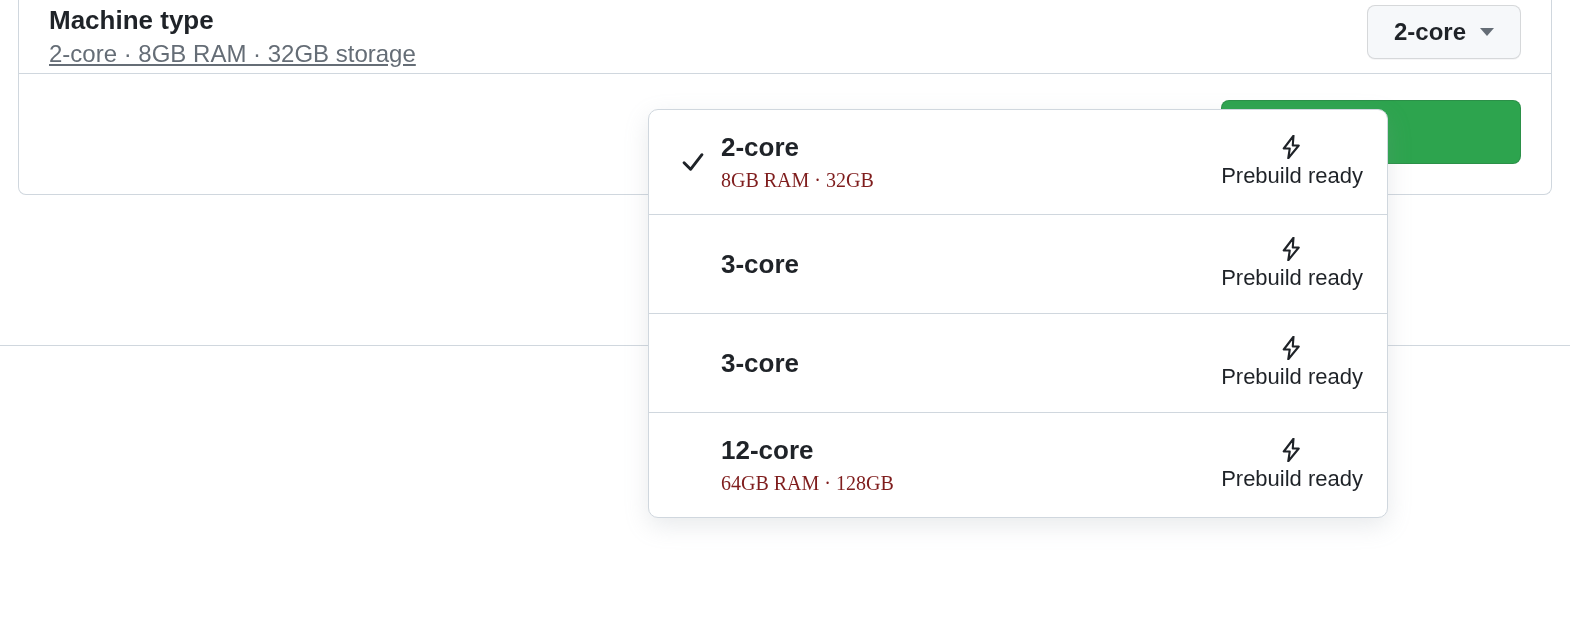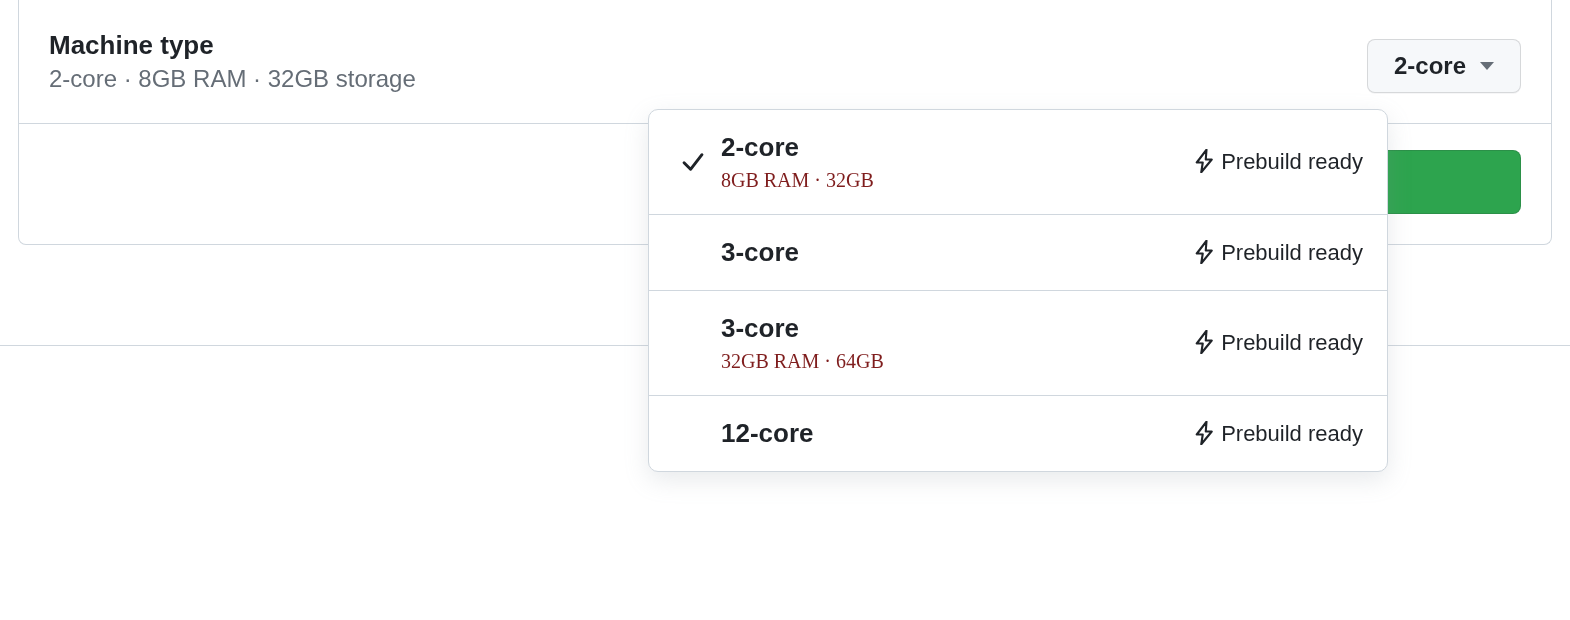--- a/index.html
+++ b/index.html
@@ -29,34 +29,35 @@
     top: 0;
     left: 18px;
     width: 1534px;
     border: 1px solid #d0d7de;
     border-top: none;
     border-radius: 0 0 8px 8px;
     background: #ffffff;
   }
   .row-machine {
     display: flex;
-    align-items: flex-end;
+    align-items: flex-start;
     justify-content: space-between;
-    padding: 30px 30px;
+    padding: 5px 30px;
     border-bottom: 1px solid #d0d7de;
   }
   .row-machine .left {}
   .row-machine .title {
     font-size: 26px;
     font-weight: 600;
   }
   .row-machine .subtitle {
     font-size: 24px;
     color: #656d76;
     margin-top: 4px;
+    text-decoration: underline;
   }
   .select-btn {
     display: inline-flex;
     align-items: center;
     gap: 14px;
     background: #f6f8fa;
     border: 1px solid rgba(31,35,40,0.15);
     border-radius: 8px;
     padding: 12px 26px;
     font-size: 24px;
@@ -109,25 +110,26 @@
     justify-content: center;
     align-items: center;
     flex-shrink: 0;
   }
   .check-slot svg { width: 26px; height: 26px; }
   .opt-text { flex: 1; }
   .opt-title { font-size: 26px; font-weight: 600; }
   .opt-sub { font-size: 20px; color: #7f1d1d; margin-top: 6px; font-family: Liberation Serif, serif; }
   .prebuild {
     display: inline-flex;
-    align-items: flex-start;
+    align-items: center;
     gap: 4px;
     font-size: 22px;
     font-weight: 500;
     color: #1f2328;
+    flex-direction: column;
   }
   .prebuild svg { width: 24px; height: 24px; }
 </style>
 </head>
 <body>
 
 <div class="page-wrap">
   <div class="background-divider"></div>
 
   <div class="card">
@@ -176,34 +178,34 @@
             <path d="M9 0.5L2.5 9h4l-1 6.5L12.5 7h-4l0.5-6.5z"></path>
           </svg>
         <span>Prebuild ready</span>
       </span>
     </div>
 
     <div class="option">
       <span class="check-slot"></span>
       <div class="opt-text">
         <div class="opt-title">3-core</div>
-        <div class="opt-sub">32GB RAM · 64GB</div>
       </div>
       <span class="prebuild">
         <svg viewBox="0 0 16 16" fill="none" stroke="#1f2328" stroke-width="1.4" stroke-linejoin="round">
             <path d="M9 0.5L2.5 9h4l-1 6.5L12.5 7h-4l0.5-6.5z"></path>
           </svg>
         <span>Prebuild ready</span>
       </span>
     </div>
 
     <div class="option">
       <span class="check-slot"></span>
       <div class="opt-text">
         <div class="opt-title">12-core</div>
+        <div class="opt-sub">64GB RAM · 128GB</div>
       </div>
       <span class="prebuild">
         <svg viewBox="0 0 16 16" fill="none" stroke="#1f2328" stroke-width="1.4" stroke-linejoin="round">
             <path d="M9 0.5L2.5 9h4l-1 6.5L12.5 7h-4l0.5-6.5z"></path>
           </svg>
         <span>Prebuild ready</span>
       </span>
     </div>
 
   </div>

